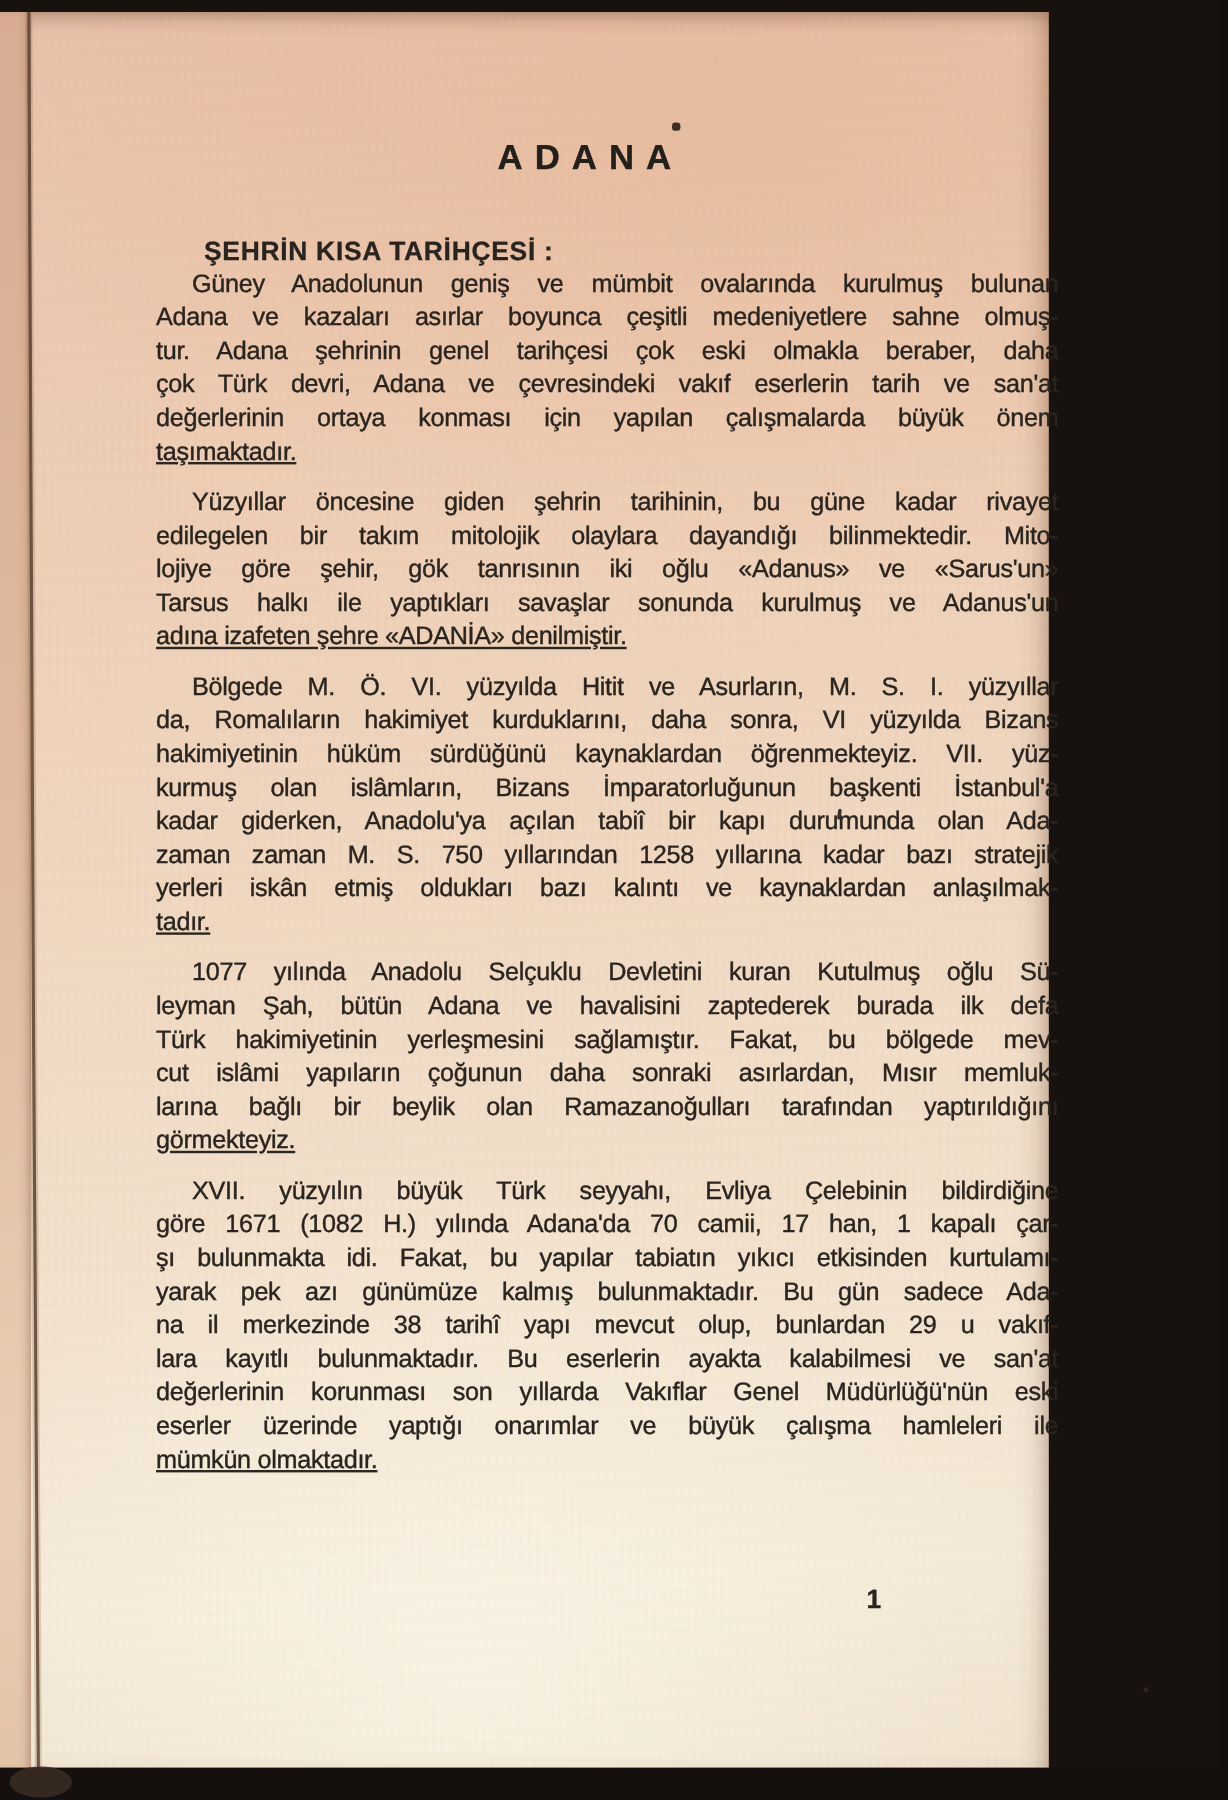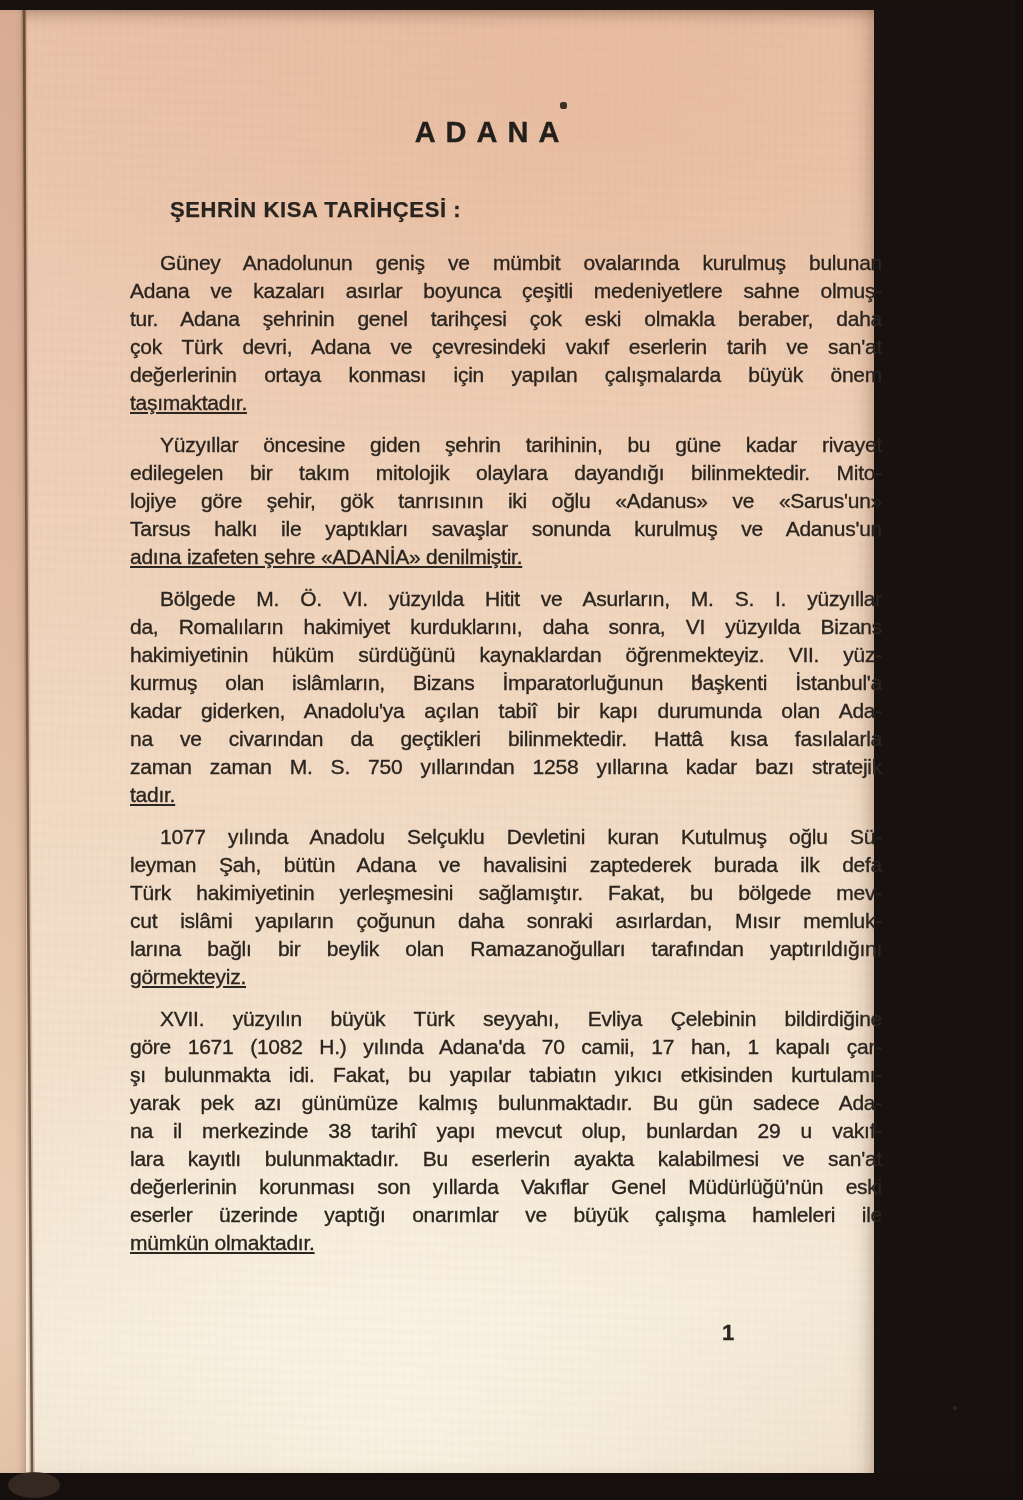--- a/index.html
+++ b/index.html
@@ -42,21 +42,21 @@
   .page-body{position:absolute;left:130px;top:10px;width:752px;color:var(--ink,#2a241f);}
   .page-title{
     margin:96px 0 0 0;width:752px;text-align:center;transform:translateX(-14px);
     font-size:29px;font-weight:bold;letter-spacing:10px;color:#23201c;
     -webkit-text-stroke:0.3px #23201c;
   }
   .section-heading{
     margin:48px 0 0 40px;font-size:22px;font-weight:bold;letter-spacing:0.6px;
     color:#29241f;-webkit-text-stroke:0.25px #29241f;
   }
-  #paragraphs{margin-top:26px;}
+  #paragraphs{}
   .paragraph{margin:0;}
   .paragraph + .paragraph{margin-top:14px;}
   .line{
     font-size:21px;line-height:28px;height:28px;
     letter-spacing:-0.25px;
     text-align:justify;text-align-last:justify;
     -webkit-text-stroke:0.35px #2c2620;
     white-space:nowrap;overflow:visible;
   }
   .line.ju{white-space:normal;}
@@ -103,22 +103,22 @@
             <div class="line ju">lojiye göre şehir, gök tanrısının iki oğlu «Adanus» ve «Sarus'un»</div>
             <div class="line ju">Tarsus halkı ile yaptıkları savaşlar sonunda kurulmuş ve Adanus'un</div>
             <div class="line ju pl">adına izafeten şehre «ADANİA» denilmiştir.</div>
           </div>
           <div class="paragraph">
             <div class="line ju fi">Bölgede M. Ö. VI. yüzyılda Hitit ve Asurların, M. S. I. yüzyıllar</div>
             <div class="line ju">da, Romalıların hakimiyet kurduklarını, daha sonra, VI yüzyılda Bizans</div>
             <div class="line ju">hakimiyetinin hüküm sürdüğünü kaynaklardan öğrenmekteyiz. VII. yüz-</div>
             <div class="line ju">kurmuş olan islâmların, Bizans İmparatorluğunun başkenti İstanbul'a</div>
             <div class="line ju">kadar giderken, Anadolu'ya açılan tabiî bir kapı durumunda olan Ada-</div>
-            <div class="line ju">na ve civarından da geçtikleri bilinmektedir. Hattâ kısa fasılalarla</div>
             <div class="line ju">zaman zaman M. S. 750 yıllarından 1258 yıllarına kadar bazı stratejik</div>
+            <div class="line ju">yerleri iskân etmiş oldukları bazı kalıntı ve kaynaklardan anlaşılmak-</div>
             <div class="line ju pl">tadır.</div>
           </div>
           <div class="paragraph">
             <div class="line ju fi">1077 yılında Anadolu Selçuklu Devletini kuran Kutulmuş oğlu Sü-</div>
             <div class="line ju">leyman Şah, bütün Adana ve havalisini zaptederek burada ilk defa</div>
             <div class="line ju">Türk hakimiyetinin yerleşmesini sağlamıştır. Fakat, bu bölgede mev-</div>
             <div class="line ju">cut islâmi yapıların çoğunun daha sonraki asırlardan, Mısır memluk-</div>
             <div class="line ju">larına bağlı bir beylik olan Ramazanoğulları tarafından yaptırıldığını</div>
             <div class="line ju pl">görmekteyiz.</div>
           </div>

